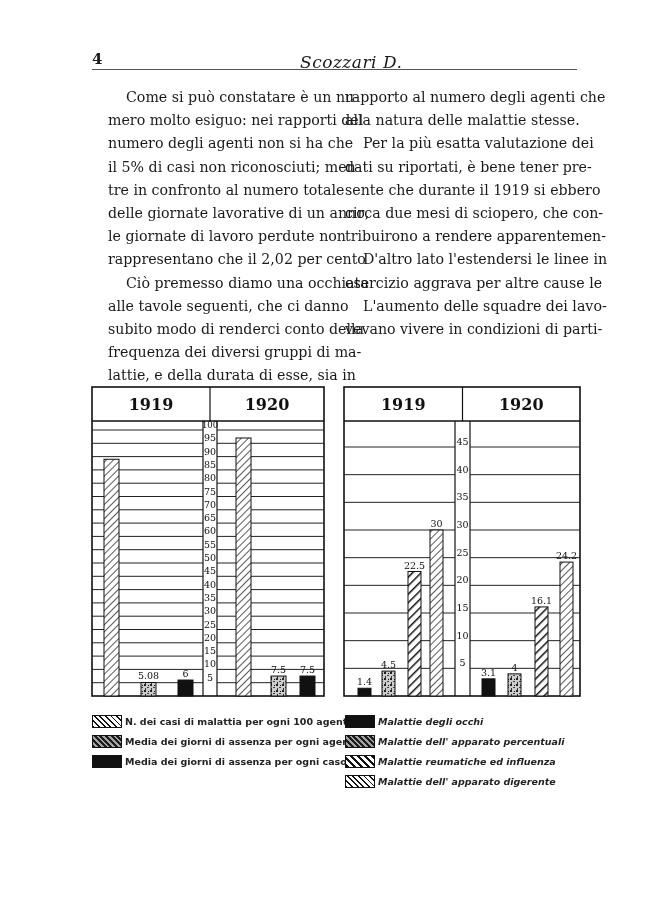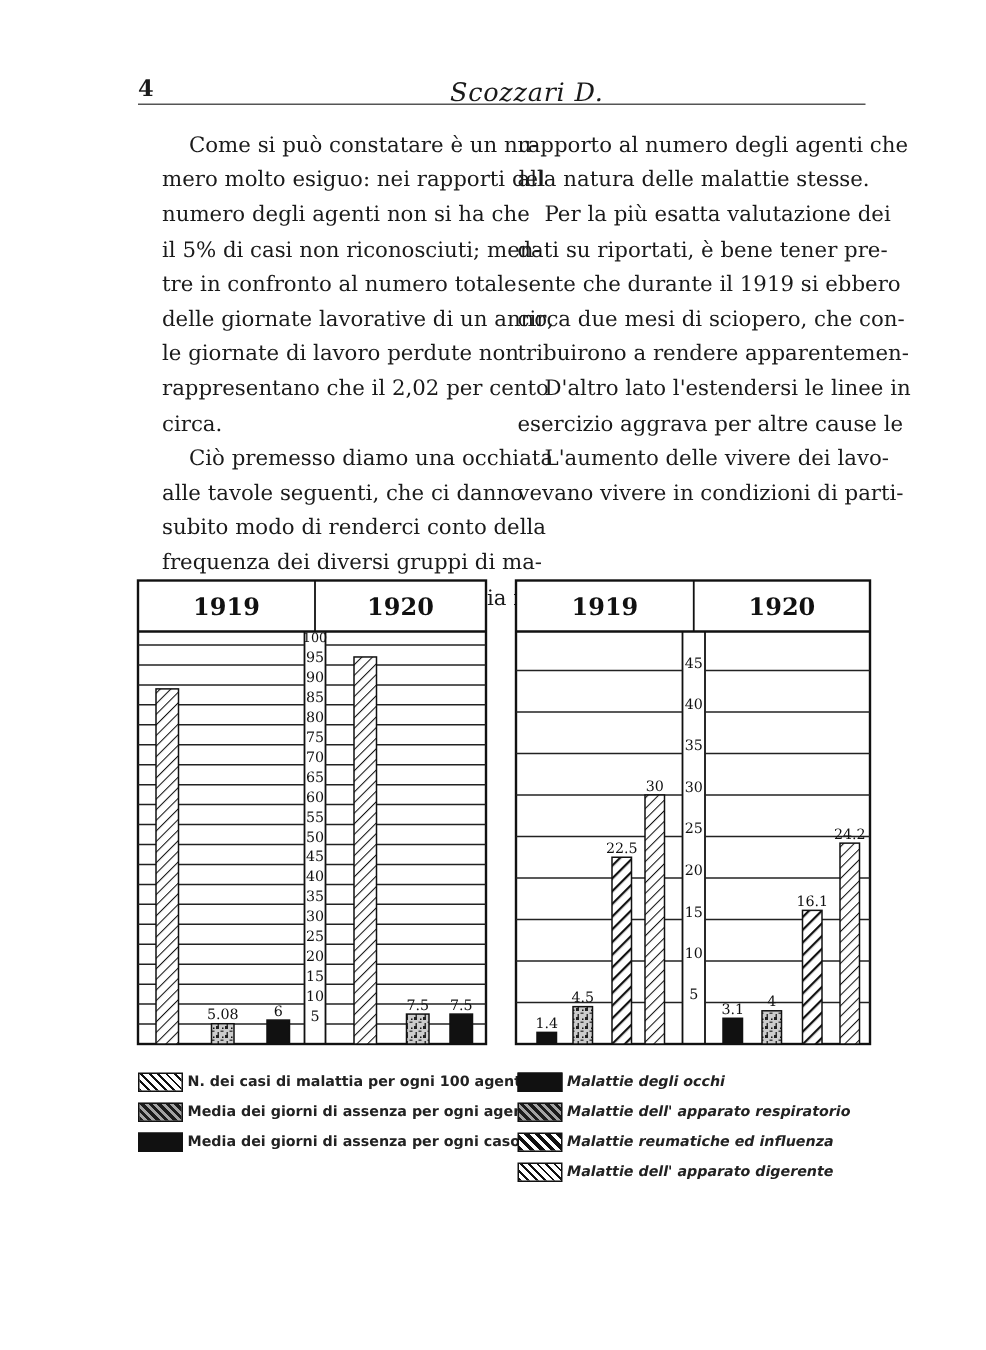--- a/index.html
+++ b/index.html
@@ -31,21 +31,20 @@
 <div class="col" id="col-left">
     <p>
       <span class="line indent">Come si può constatare è un nu-</span>
       <span class="line">mero molto esiguo: nei rapporti del</span>
       <span class="line">numero degli agenti non si ha che</span>
       <span class="line">il 5% di casi non riconosciuti; men-</span>
       <span class="line">tre in confronto al numero totale</span>
       <span class="line">delle giornate lavorative di un anno,</span>
       <span class="line">le giornate di lavoro perdute non</span>
       <span class="line">rappresentano che il 2,02 per cento</span>
-      <span class="line last">circa.</span>
     </p>
     <p>
       <span class="line indent">Ciò premesso diamo una occhiata</span>
       <span class="line">alle tavole seguenti, che ci danno</span>
       <span class="line">subito modo di renderci conto della</span>
       <span class="line">frequenza dei diversi gruppi di ma-</span>
       <span class="line last">lattie, e della durata di esse, sia in</span>
     </p>
   </div>
 <div class="col" id="col-right">
@@ -58,21 +57,21 @@
       <span class="line">dati su riportati, è bene tener pre-</span>
       <span class="line">sente che durante il 1919 si ebbero</span>
       <span class="line">circa due mesi di sciopero, che con-</span>
       <span class="line">tribuirono a rendere apparentemen-</span>
     </p>
     <p>
       <span class="line indent">D'altro lato l'estendersi le linee in</span>
       <span class="line">esercizio aggrava per altre cause le</span>
     </p>
     <p>
-      <span class="line indent">L'aumento delle vivere dei lavo-</span>
+      <span class="line indent">L'aumento delle squadre dei lavo-</span>
       <span class="line">vevano vivere in condizioni di parti-</span>
     </p>
   </div>
 
 <svg id="charts" width="657" height="900" xmlns="http://www.w3.org/2000/svg">
   <defs>
     <pattern id="hatch-fine" patternUnits="userSpaceOnUse" width="5" height="5" patternTransform="rotate(45)">
       <rect width="5" height="5" fill="#fff"></rect>
       <line x1="0" y1="0" x2="0" y2="5" stroke="#111" stroke-width="1.4"></line>
     </pattern>
@@ -238,21 +237,21 @@
       <span>Media dei giorni di assenza per ogni caso</span>
     </div>
   </div>
 <div class="legend" id="legend-right">
     <div class="legend-item">
       <span class="swatch" style="background:#111;"></span>
       <span>Malattie degli occhi</span>
     </div>
     <div class="legend-item">
       <span class="swatch" style="background:repeating-linear-gradient(45deg,#222 0 2px,#ccc 2px 4px),#ccc;background-blend-mode:multiply;"></span>
-      <span>Malattie dell' apparato respiratorio</span>
+      <span>Malattie dell' apparato percentuali</span>
     </div>
     <div class="legend-item">
       <span class="swatch" style="background:repeating-linear-gradient(45deg,#111 0 2.5px,#fff 2.5px 5px);"></span>
       <span>Malattie reumatiche ed influenza</span>
     </div>
     <div class="legend-item">
       <span class="swatch" style="background:repeating-linear-gradient(45deg,#111 0 1.2px,#fff 1.2px 4px);"></span>
       <span>Malattie dell' apparato digerente</span>
     </div>
   </div>

